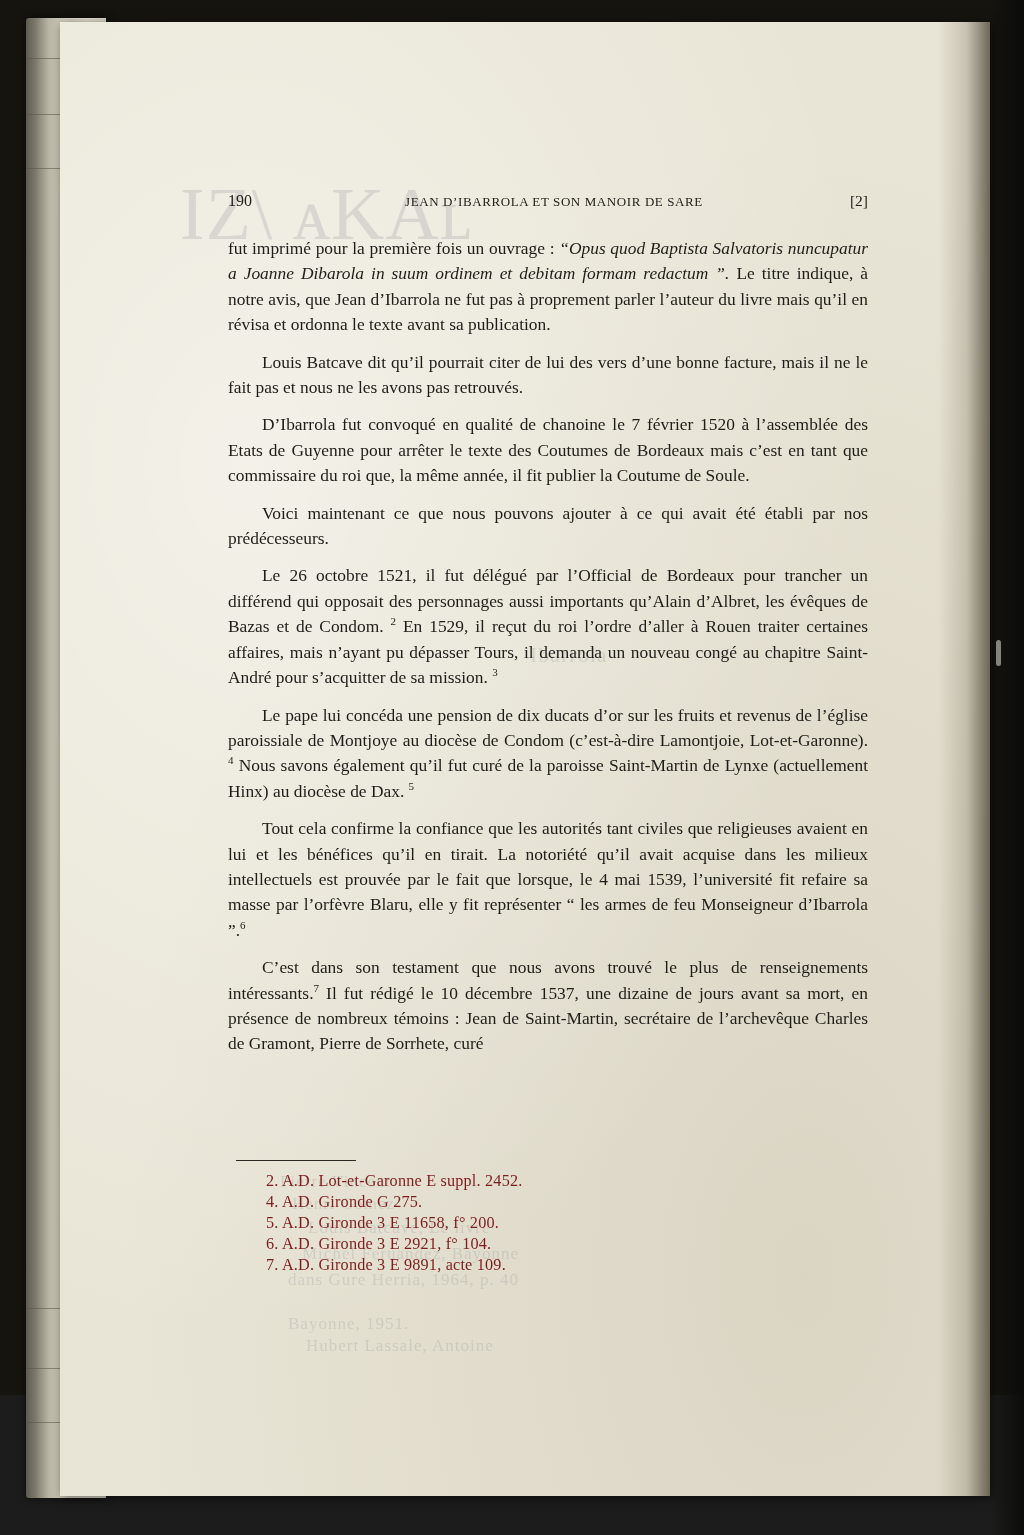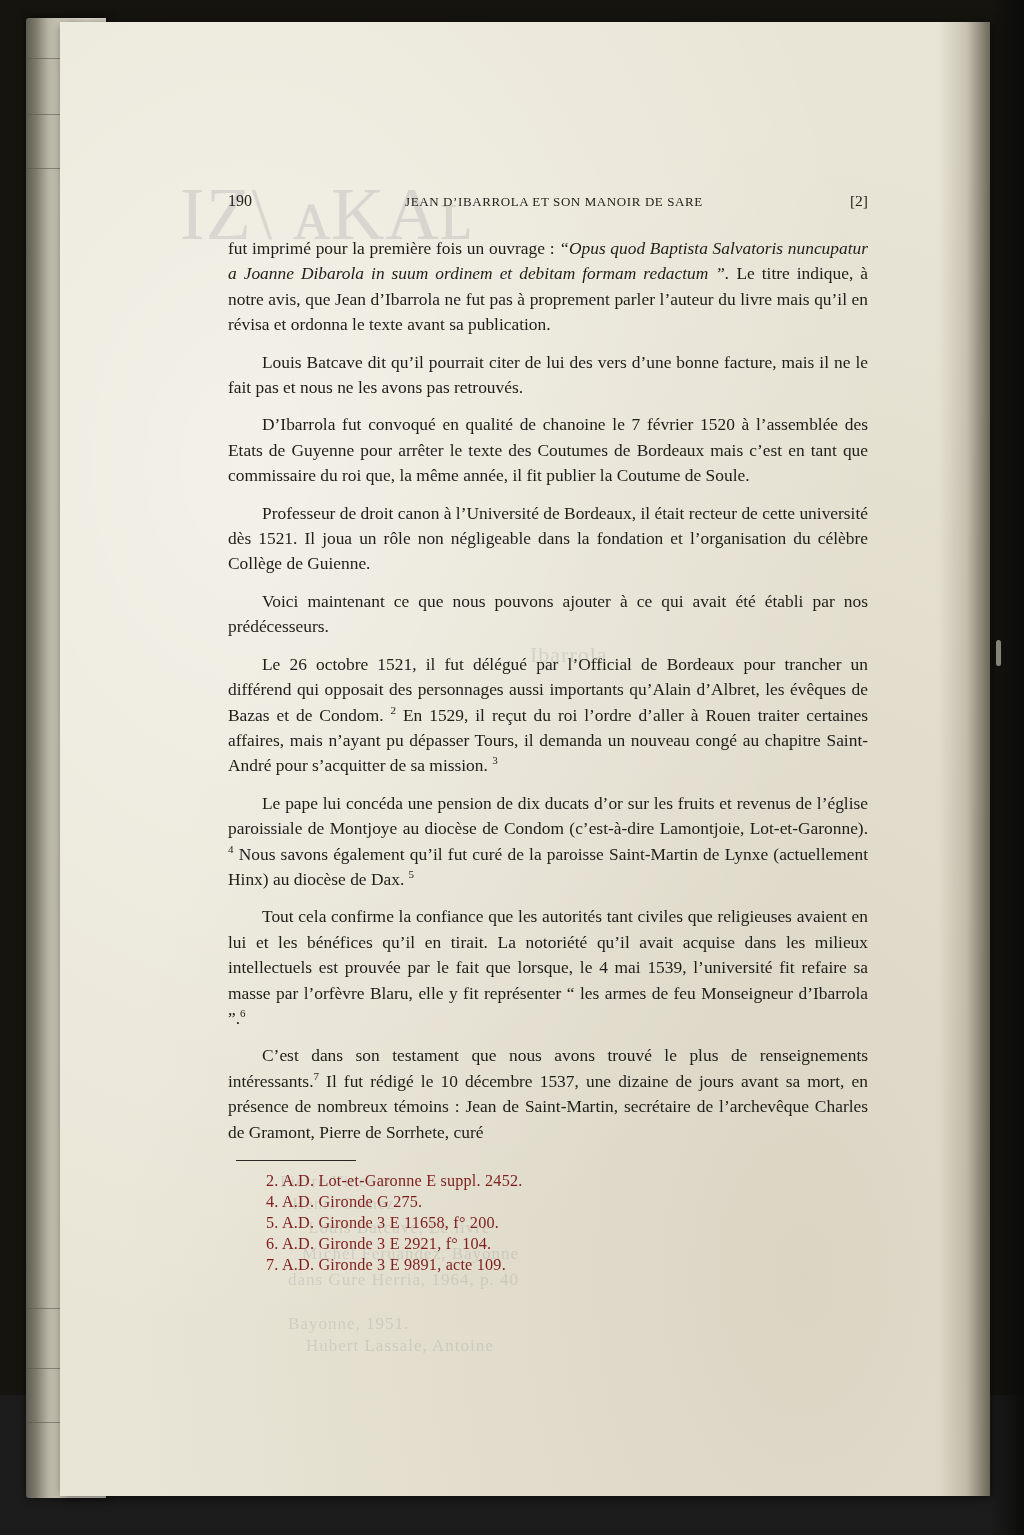--- a/index.html
+++ b/index.html
@@ -207,21 +207,20 @@
       <div class="runhead">
         <span class="folio">190</span>
         <span class="title">JEAN D’IBARROLA ET SON MANOIR DE SARE</span>
         <span class="bracket">[2]</span>
       </div>
 
       <div class="body" id="body-text">
           <p class="first ">fut imprimé pour la première fois un ouvrage : <i>“Opus quod Baptista Salvatoris nuncupatur a Joanne Dibarola in suum ordinem et debitam formam redactum ”.</i> Le titre indique, à notre avis, que Jean d’Ibarrola ne fut pas à proprement parler l’auteur du livre mais qu’il en révisa et ordonna le texte avant sa publication.</p>
           <p class="">Louis Batcave dit qu’il pourrait citer de lui des vers d’une bonne facture, mais il ne le fait pas et nous ne les avons pas retrouvés.</p>
           <p class="">D’Ibarrola fut convoqué en qualité de chanoine le 7 février 1520 à l’assemblée des Etats de Guyenne pour arrêter le texte des Coutumes de Bordeaux mais c’est en tant que commissaire du roi que, la même année, il fit publier la Coutume de Soule.</p>
-          <p class="">Professeur de droit canon à l’Université de Bordeaux, il était recteur de cette université dès 1521. Il joua un rôle non négligeable dans la fondation et l’organisation du célèbre Collège de Guienne.</p>
           <p class="">Voici maintenant ce que nous pouvons ajouter à ce qui avait été établi par nos prédécesseurs.</p>
           <p class="">Le 26 octobre 1521, il fut délégué par l’Official de Bordeaux pour trancher un différend qui opposait des personnages aussi importants qu’Alain d’Albret, les évêques de Bazas et de Condom. <sup>2</sup> En 1529, il reçut du roi l’ordre d’aller à Rouen traiter certaines affaires, mais n’ayant pu dépasser Tours, il demanda un nouveau congé au chapitre Saint-André pour s’acquitter de sa mission. <sup>3</sup></p>
           <p class="">Le pape lui concéda une pension de dix ducats d’or sur les fruits et revenus de l’église paroissiale de Montjoye au diocèse de Condom (c’est-à-dire Lamontjoie, Lot-et-Garonne). <sup>4</sup> Nous savons également qu’il fut curé de la paroisse Saint-Martin de Lynxe (actuellement Hinx) au diocèse de Dax. <sup>5</sup></p>
           <p class="">Tout cela confirme la confiance que les autorités tant civiles que religieuses avaient en lui et les bénéfices qu’il en tirait. La notoriété qu’il avait acquise dans les milieux intellectuels est prouvée par le fait que lorsque, le 4 mai 1539, l’université fit refaire sa masse par l’orfèvre Blaru, elle y fit représenter “ les armes de feu Monseigneur d’Ibarrola ”.<sup>6</sup></p>
           <p class="gap">C’est dans son testament que nous avons trouvé le plus de renseignements intéressants.<sup>7</sup> Il fut rédigé le 10 décembre 1537, une dizaine de jours avant sa mort, en présence de nombreux témoins : Jean de Saint-Martin, secrétaire de l’archevêque Charles de Gramont, Pierre de Sorrhete, curé</p>
         </div>
 
       <div class="footnotes">
         <div class="fn-rule"></div>
         <ol id="footnote-list">

